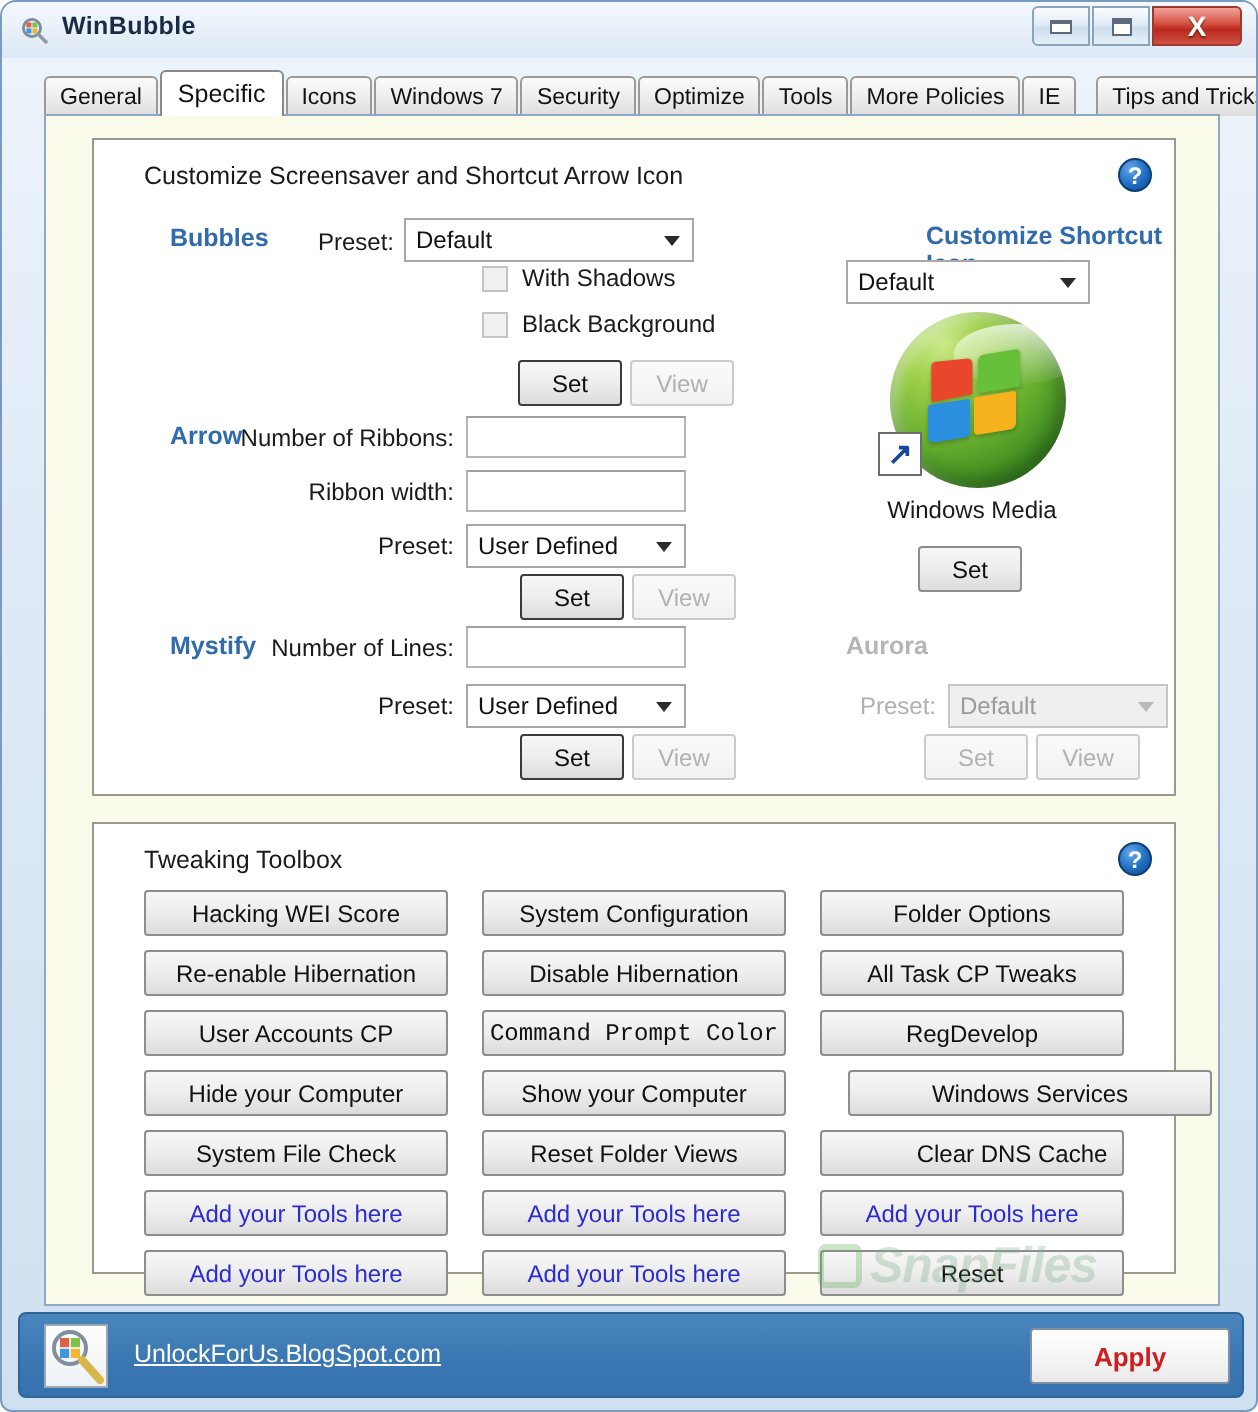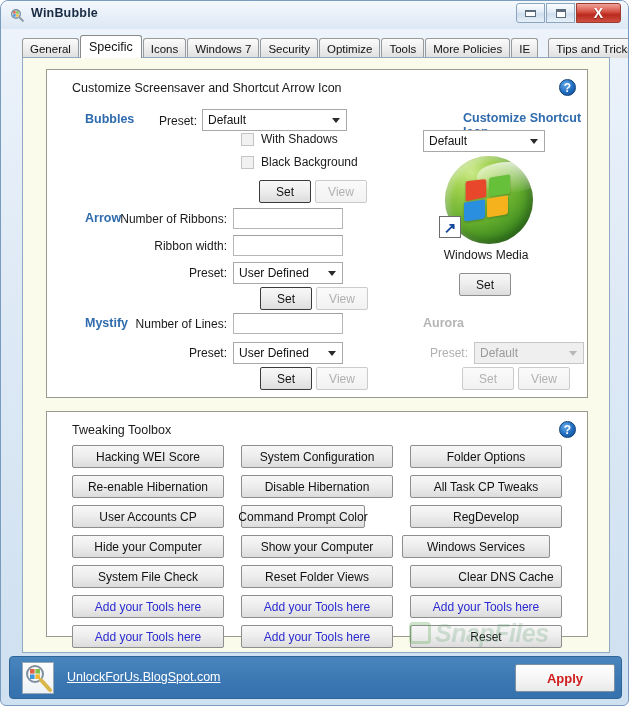--- a/index.html
+++ b/index.html
@@ -427,30 +427,30 @@
       <div class="btn" style="left:25px;  top:33px;  width:152px;">Hacking WEI Score</div>
       <div class="btn" style="left:25px;  top:63px;  width:152px;">Re-enable Hibernation</div>
       <div class="btn" style="left:25px;  top:93px;  width:152px;">User Accounts CP</div>
       <div class="btn" style="left:25px;  top:123px; width:152px;">Hide your Computer</div>
       <div class="btn" style="left:25px;  top:153px; width:152px;">System File Check</div>
       <div class="btn blue" style="left:25px; top:183px; width:152px;">Add your Tools here</div>
       <div class="btn blue" style="left:25px; top:213px; width:152px;">Add your Tools here</div>
 
       <div class="btn" style="left:194px; top:63px;  width:152px;">Disable Hibernation</div>
       <div class="btn" style="left:194px; top:33px;  width:152px;">System Configuration</div>
-      <div class="btn" style="left:194px; top:93px;  width:124px;">Command Prompt Color</div>
+      <div class="btn" style="left:194px; top:93px;  width:152px;font-family:Liberation Mono, monospace;">Command Prompt Color</div>
       <div class="btn" style="left:194px; top:123px; width:152px;">Show your Computer</div>
       <div class="btn" style="left:194px; top:153px; width:152px;">Reset Folder Views</div>
       <div class="btn blue" style="left:194px; top:183px; width:152px;">Add your Tools here</div>
       <div class="btn blue" style="left:194px; top:213px; width:152px;">Add your Tools here</div>
 
       <div class="btn" style="left:363px; top:33px;  width:152px;">Folder Options</div>
       <div class="btn" style="left:363px; top:63px;  width:152px;">All Task CP Tweaks</div>
       <div class="btn" style="left:363px; top:93px;  width:152px;">RegDevelop</div>
-      <div class="btn" style="left:355px; top:123px; width:148px;">Windows Services</div>
+      <div class="btn" style="left:377px; top:123px; width:182px;">Windows Services</div>
       <div class="btn" style="left:363px; top:153px; width:152px;padding-left:40px;">Clear DNS Cache</div>
       <div class="btn blue" style="left:363px; top:183px; width:152px;">Add your Tools here</div>
       <div class="btn" style="left:363px; top:213px; width:152px;">Reset</div>
     </div>
   </div>
 
   <div id="watermark">
     <div id="wm-logo"></div>
     <span>SnapFiles</span>
   </div>

